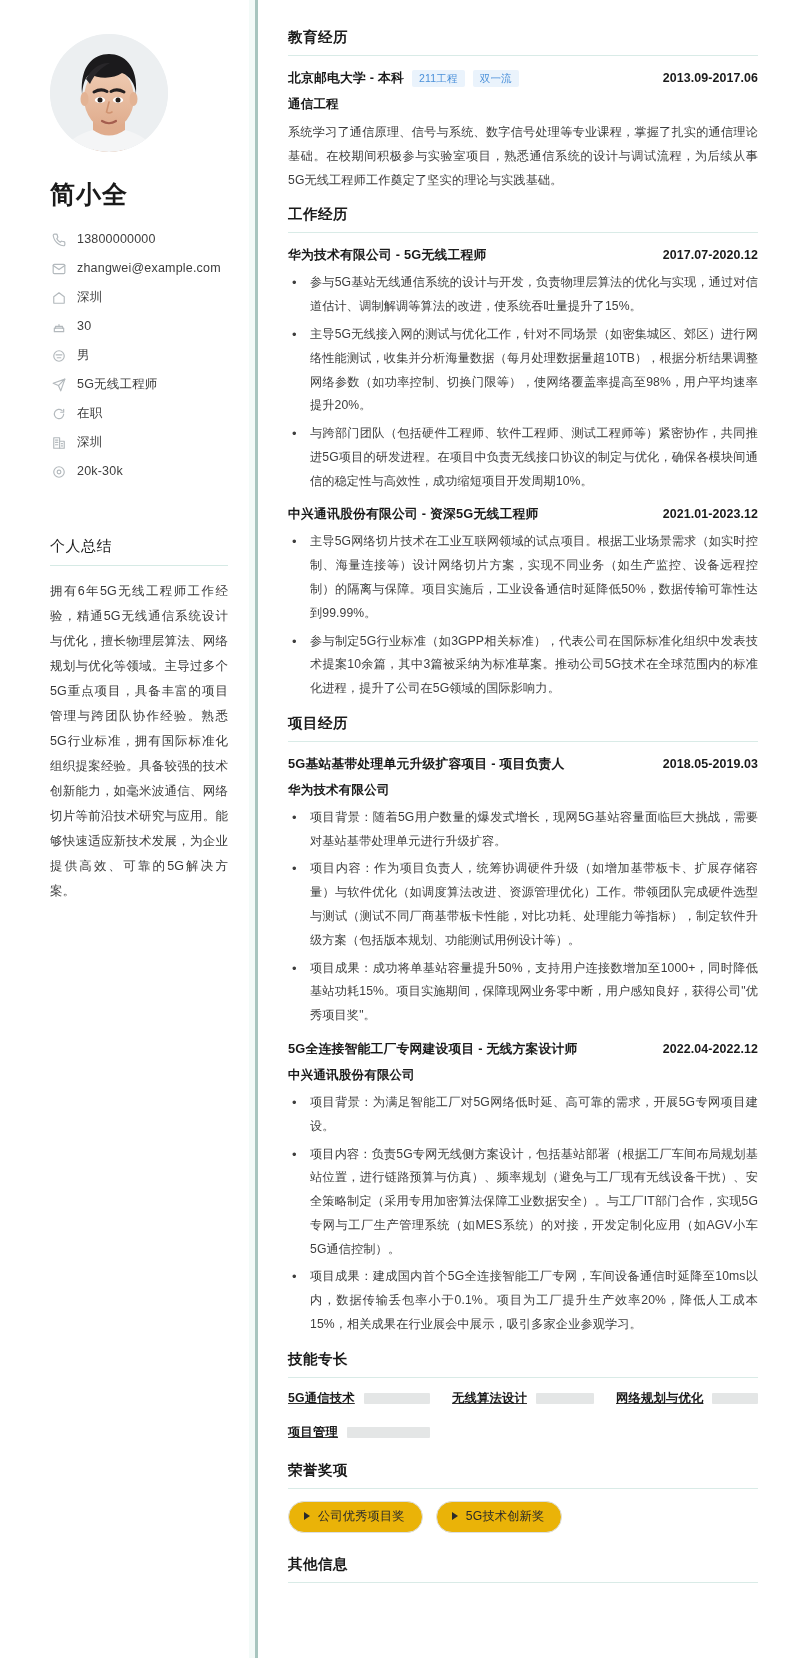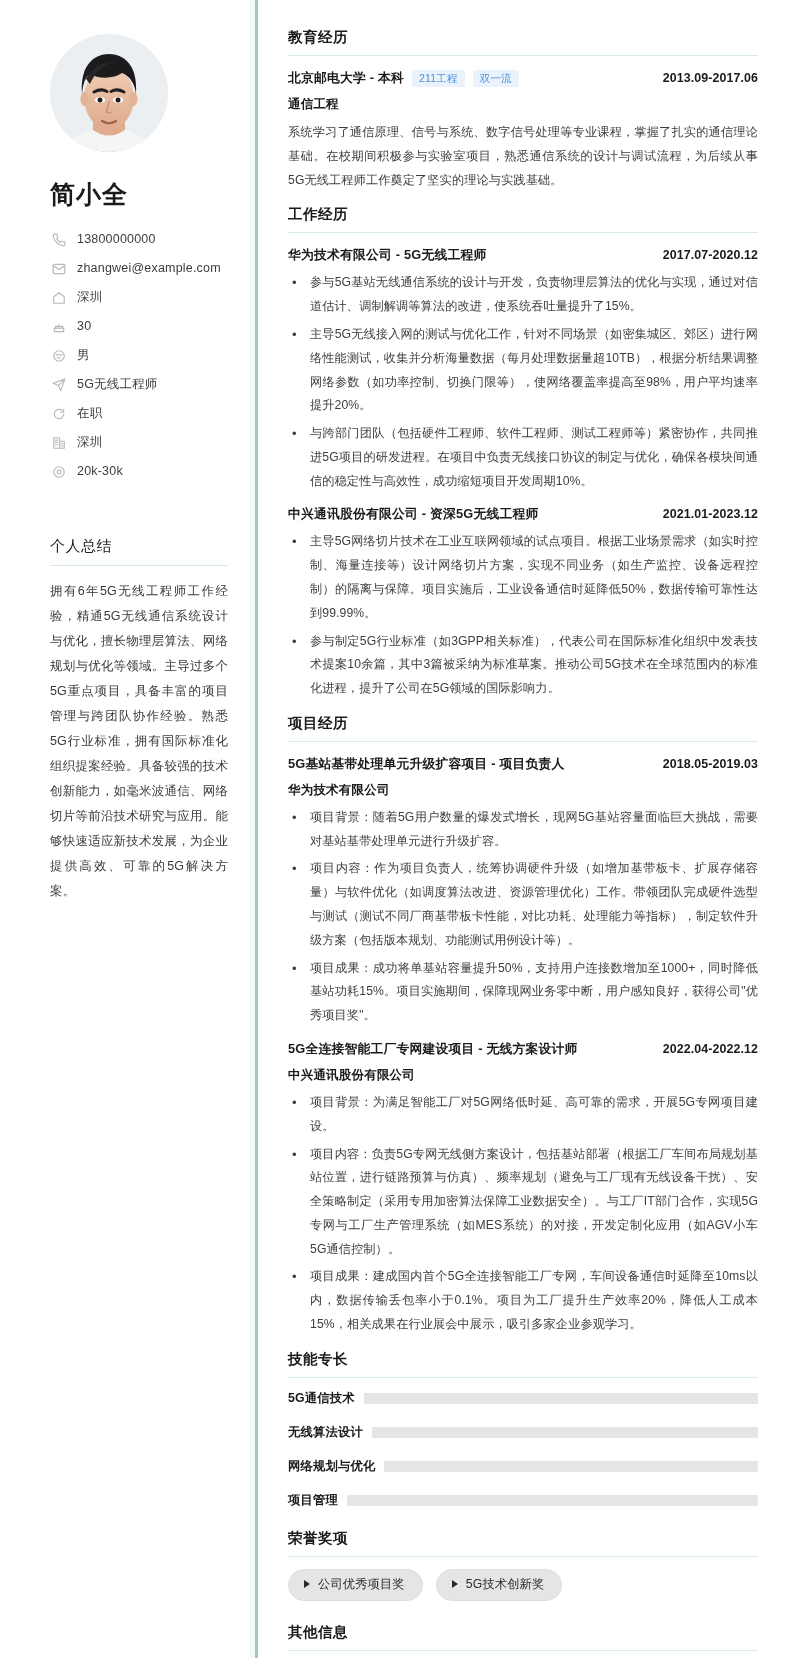--- a/index.html
+++ b/index.html
@@ -191,25 +191,26 @@
     position: absolute;
     left: 4px;
     top: -1px;
     font-size: 13px;
     color: #3d3d3d;
   }
 
   
   .skills-grid {
     display: grid;
-    grid-template-columns: 1fr;
+    grid-template-columns: 1fr 1fr 1fr;
     column-gap: 22px;
     row-gap: 17px;
     margin-top: 4px;
     margin-bottom: 20px;
+    text-decoration: underline;
   }
   .skill {
     display: flex;
     align-items: center;
     gap: 9px;
   }
   .skill-name {
     font-size: 12.3px;
     font-weight: 700;
     color: #1a1a1a;
@@ -240,21 +241,21 @@
   }
   .award {
     display: inline-flex;
     align-items: center;
     gap: 8px;
     border: 1px solid #dcdfe2;
     border-radius: 16px;
     padding: 6px 17px 7px 15px;
     font-size: 12.2px;
     color: #2a2a2a;
-    background: #e5e5e5;
+    background: #eab308;
     letter-spacing: .2px;
   }
   .award .tri {
     display: inline-block;
     width: 0; height: 0;
     border-left: 6px solid #2a2a2a;
     border-top: 4px solid transparent;
     border-bottom: 4px solid transparent;
   }
 </style>

